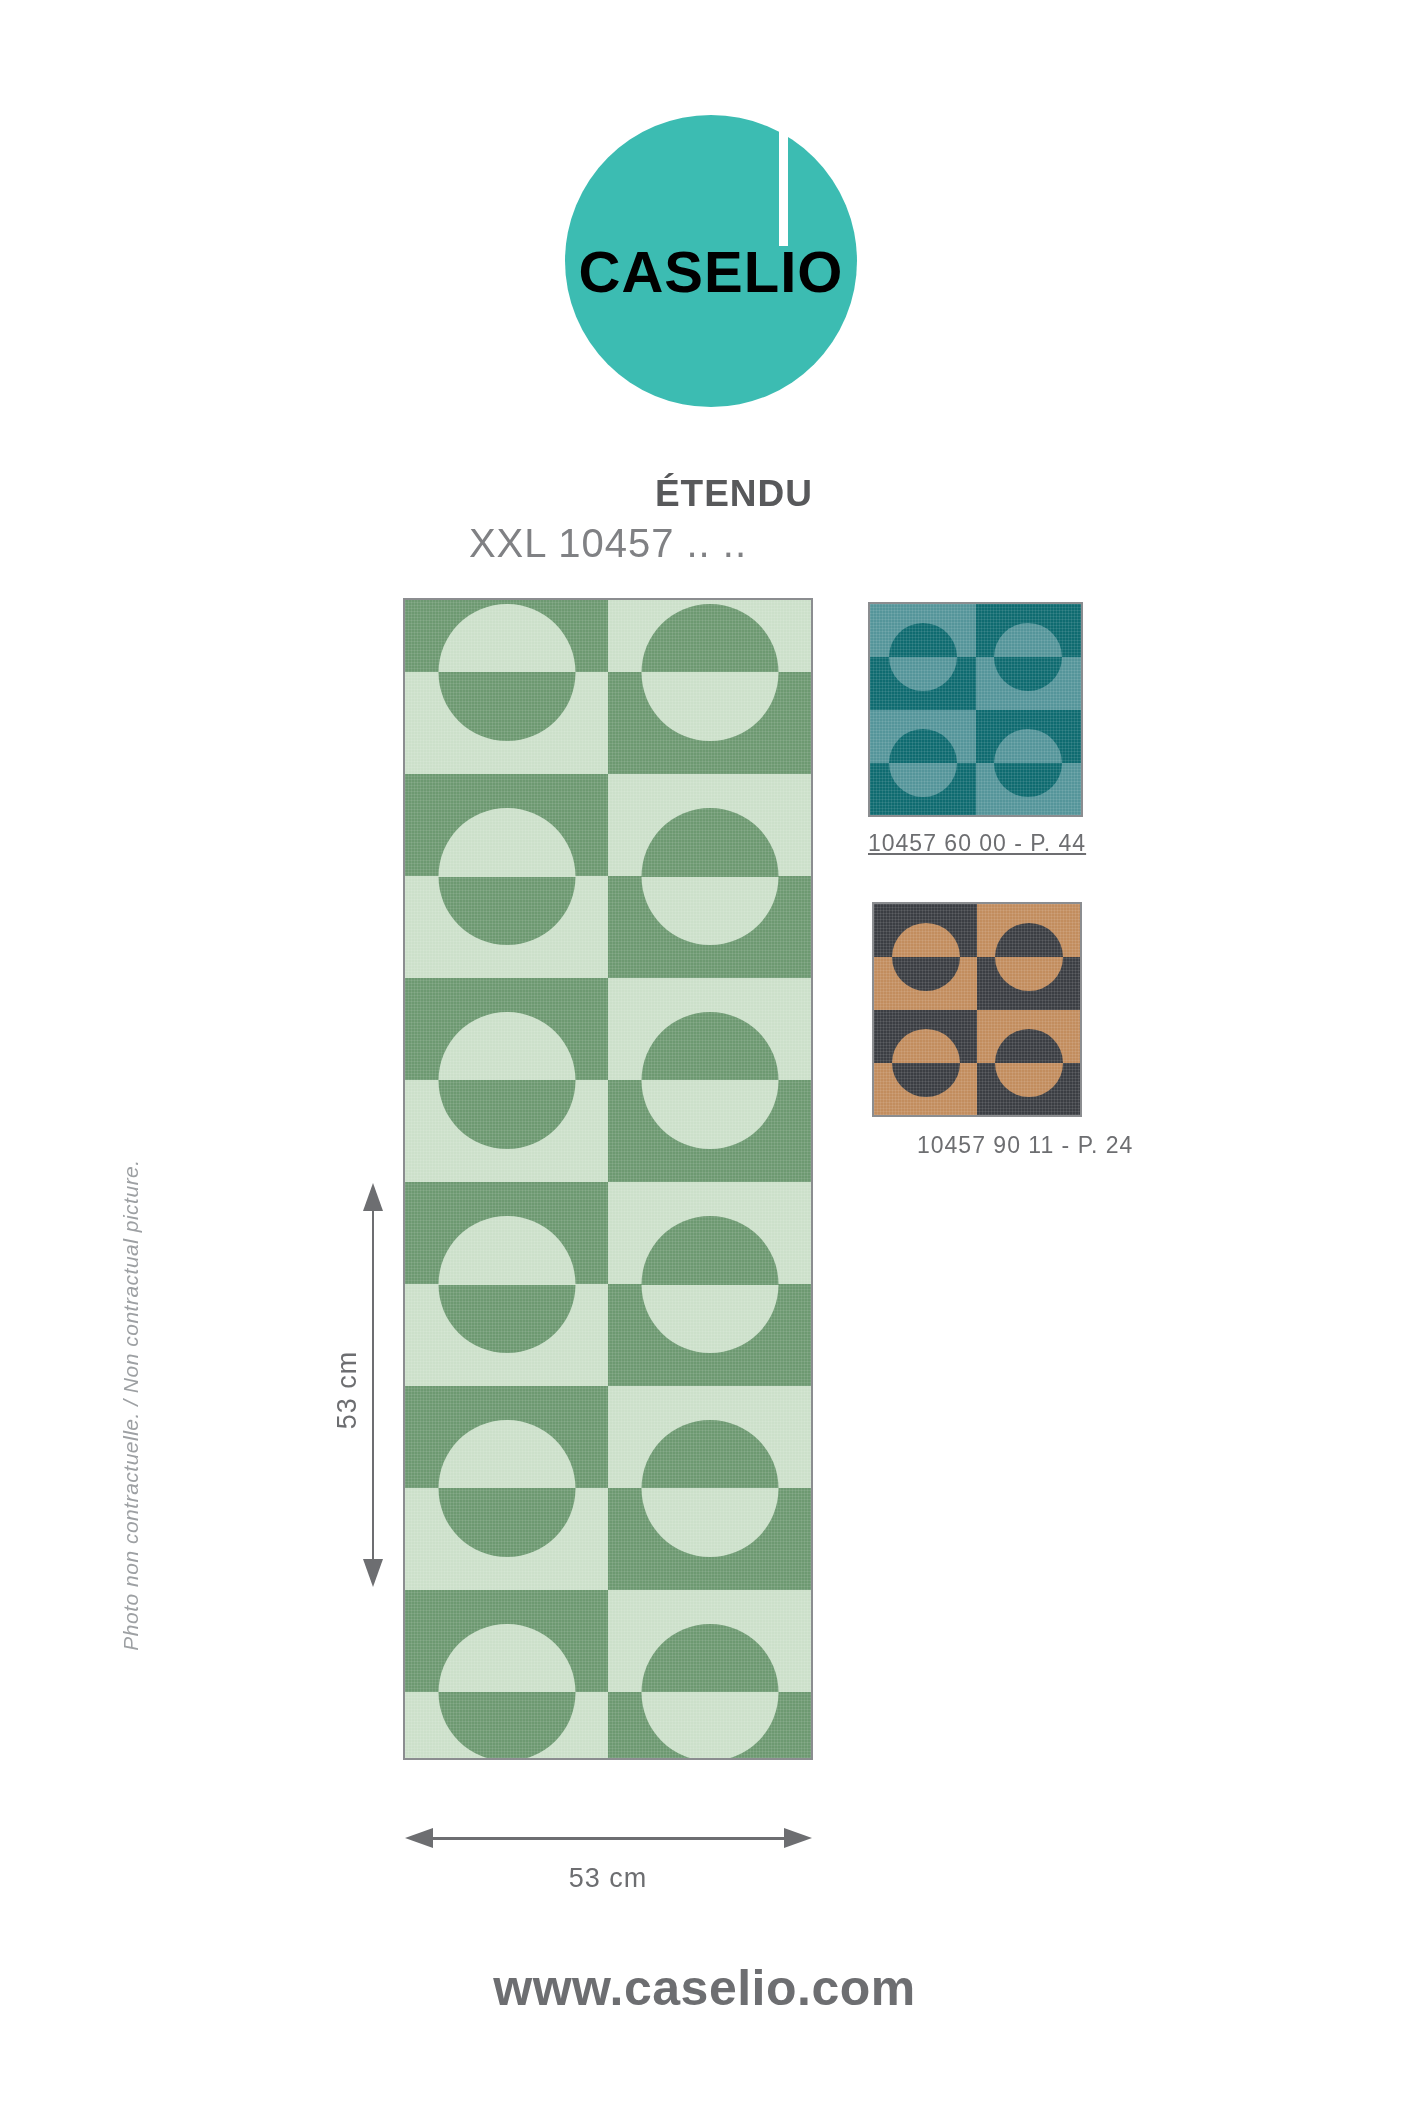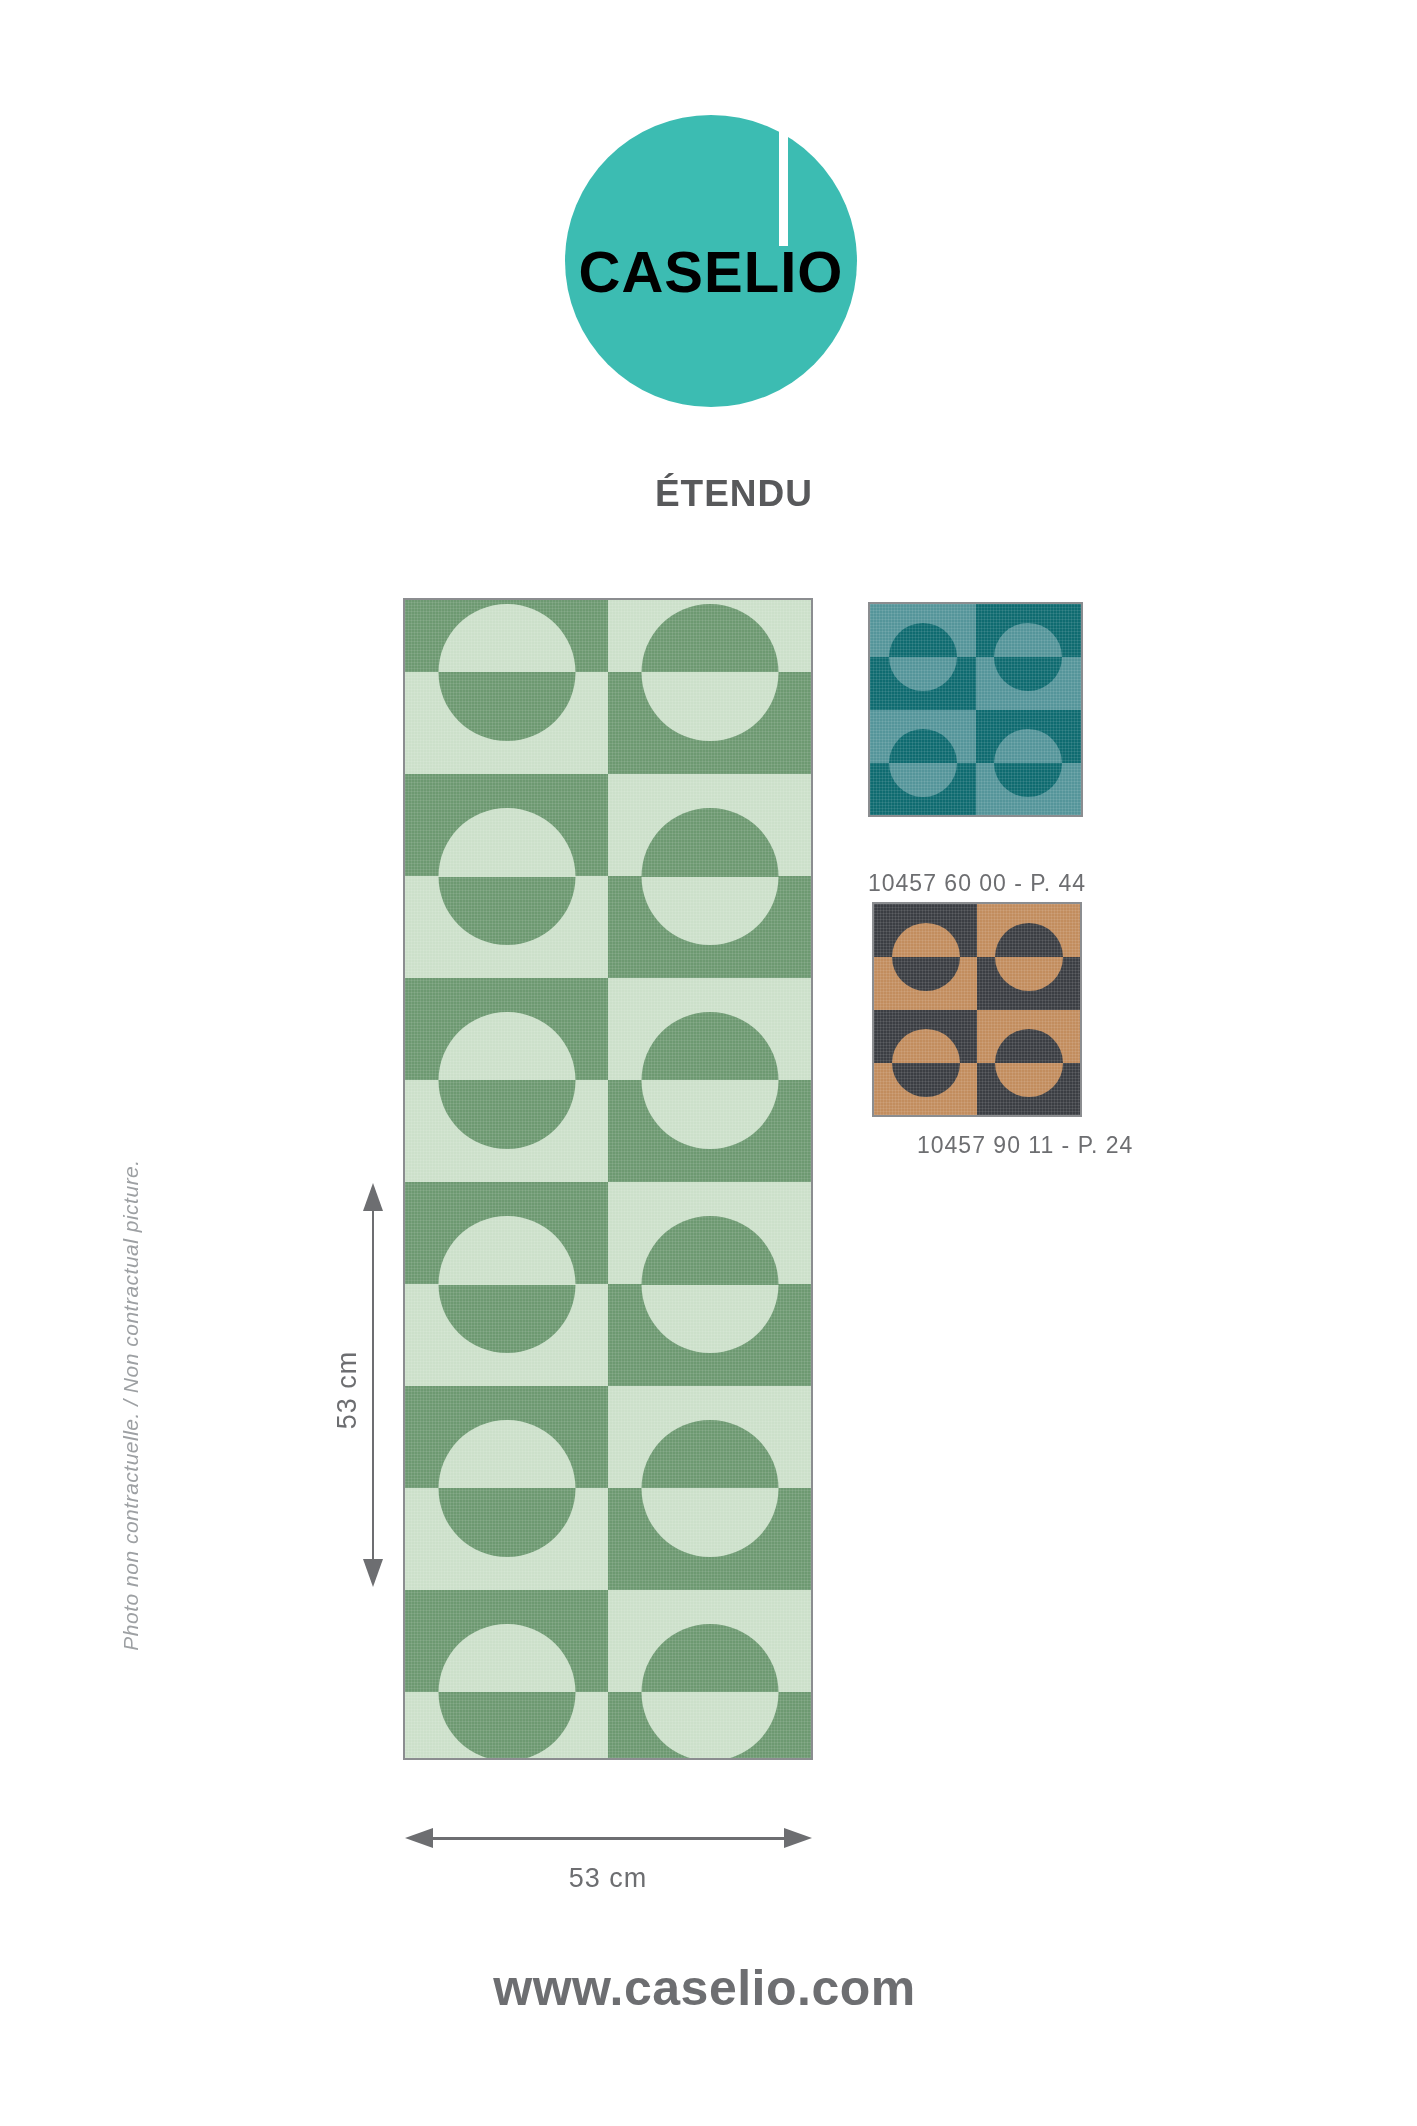--- a/index.html
+++ b/index.html
@@ -57,21 +57,21 @@
   .pat-col{flex:0 0 auto;overflow:hidden;}
   .pat-unit{position:relative;}
   .pat-circle{position:absolute;left:50%;transform:translateX(-50%);border-radius:50%;}
 
   
   .swatch-label{
     text-align:center;color:var(--ink-mid);
     font-size:23px;font-weight:400;letter-spacing:1px;white-space:nowrap;
   }
   #main-swatch-label{left:403px;top:1784px;width:410px;height:30px;line-height:30px;}
-  #teal-swatch-label{left:868px;top:868px;width:215px;height:30px;line-height:30px;}
+  #teal-swatch-label{left:868px;top:828px;width:215px;height:30px;line-height:30px;text-decoration:underline;}
   #bronze-swatch-label{left:917px;top:1130px;width:210px;height:30px;line-height:30px;}
 
   
   .dim-label{
     text-align:center;color:var(--ink-mid);
     font-size:27px;font-weight:400;letter-spacing:1px;white-space:nowrap;
   }
   #width-dim-label{left:403px;top:1862px;width:410px;height:32px;line-height:32px;}
   #height-dim-label{
     left:297px;top:1376px;width:100px;height:28px;line-height:28px;
@@ -112,20 +112,21 @@
 </head>
 <body>
 
 <div id="page">
 
   <div class="abs" id="logo-circle"></div>
   <div class="abs" id="logo-bar"></div>
   <div class="abs" id="logo-text">CASELIO</div>
 
   <div class="abs" id="product-title">ÉTENDU</div>
+  <div class="abs" id="product-reference">XXL 10457 .. ..</div>
 
   <div class="abs swatch" id="main-swatch">
       <div class="pat-col" style="width: 203px;">
         <div class="pat-unit" style="height: 204px; background: linear-gradient(rgb(109, 153, 113) 0px, rgb(109, 153, 113) 50%, rgb(204, 224, 202) 50%, rgb(204, 224, 202) 100%); margin-top: -30px;">
           <div class="pat-circle" style="height: 137px; width: 137px; top: 33.5px; background: linear-gradient(rgb(204, 224, 202) 0px, rgb(204, 224, 202) 50%, rgb(109, 153, 113) 50%, rgb(109, 153, 113) 100%);"></div>
         </div>
         <div class="pat-unit" style="height: 204px; background: linear-gradient(rgb(109, 153, 113) 0px, rgb(109, 153, 113) 50%, rgb(204, 224, 202) 50%, rgb(204, 224, 202) 100%);">
           <div class="pat-circle" style="height: 137px; width: 137px; top: 33.5px; background: linear-gradient(rgb(204, 224, 202) 0px, rgb(204, 224, 202) 50%, rgb(109, 153, 113) 50%, rgb(109, 153, 113) 100%);"></div>
         </div>
         <div class="pat-unit" style="height: 204px; background: linear-gradient(rgb(109, 153, 113) 0px, rgb(109, 153, 113) 50%, rgb(204, 224, 202) 50%, rgb(204, 224, 202) 100%);">

